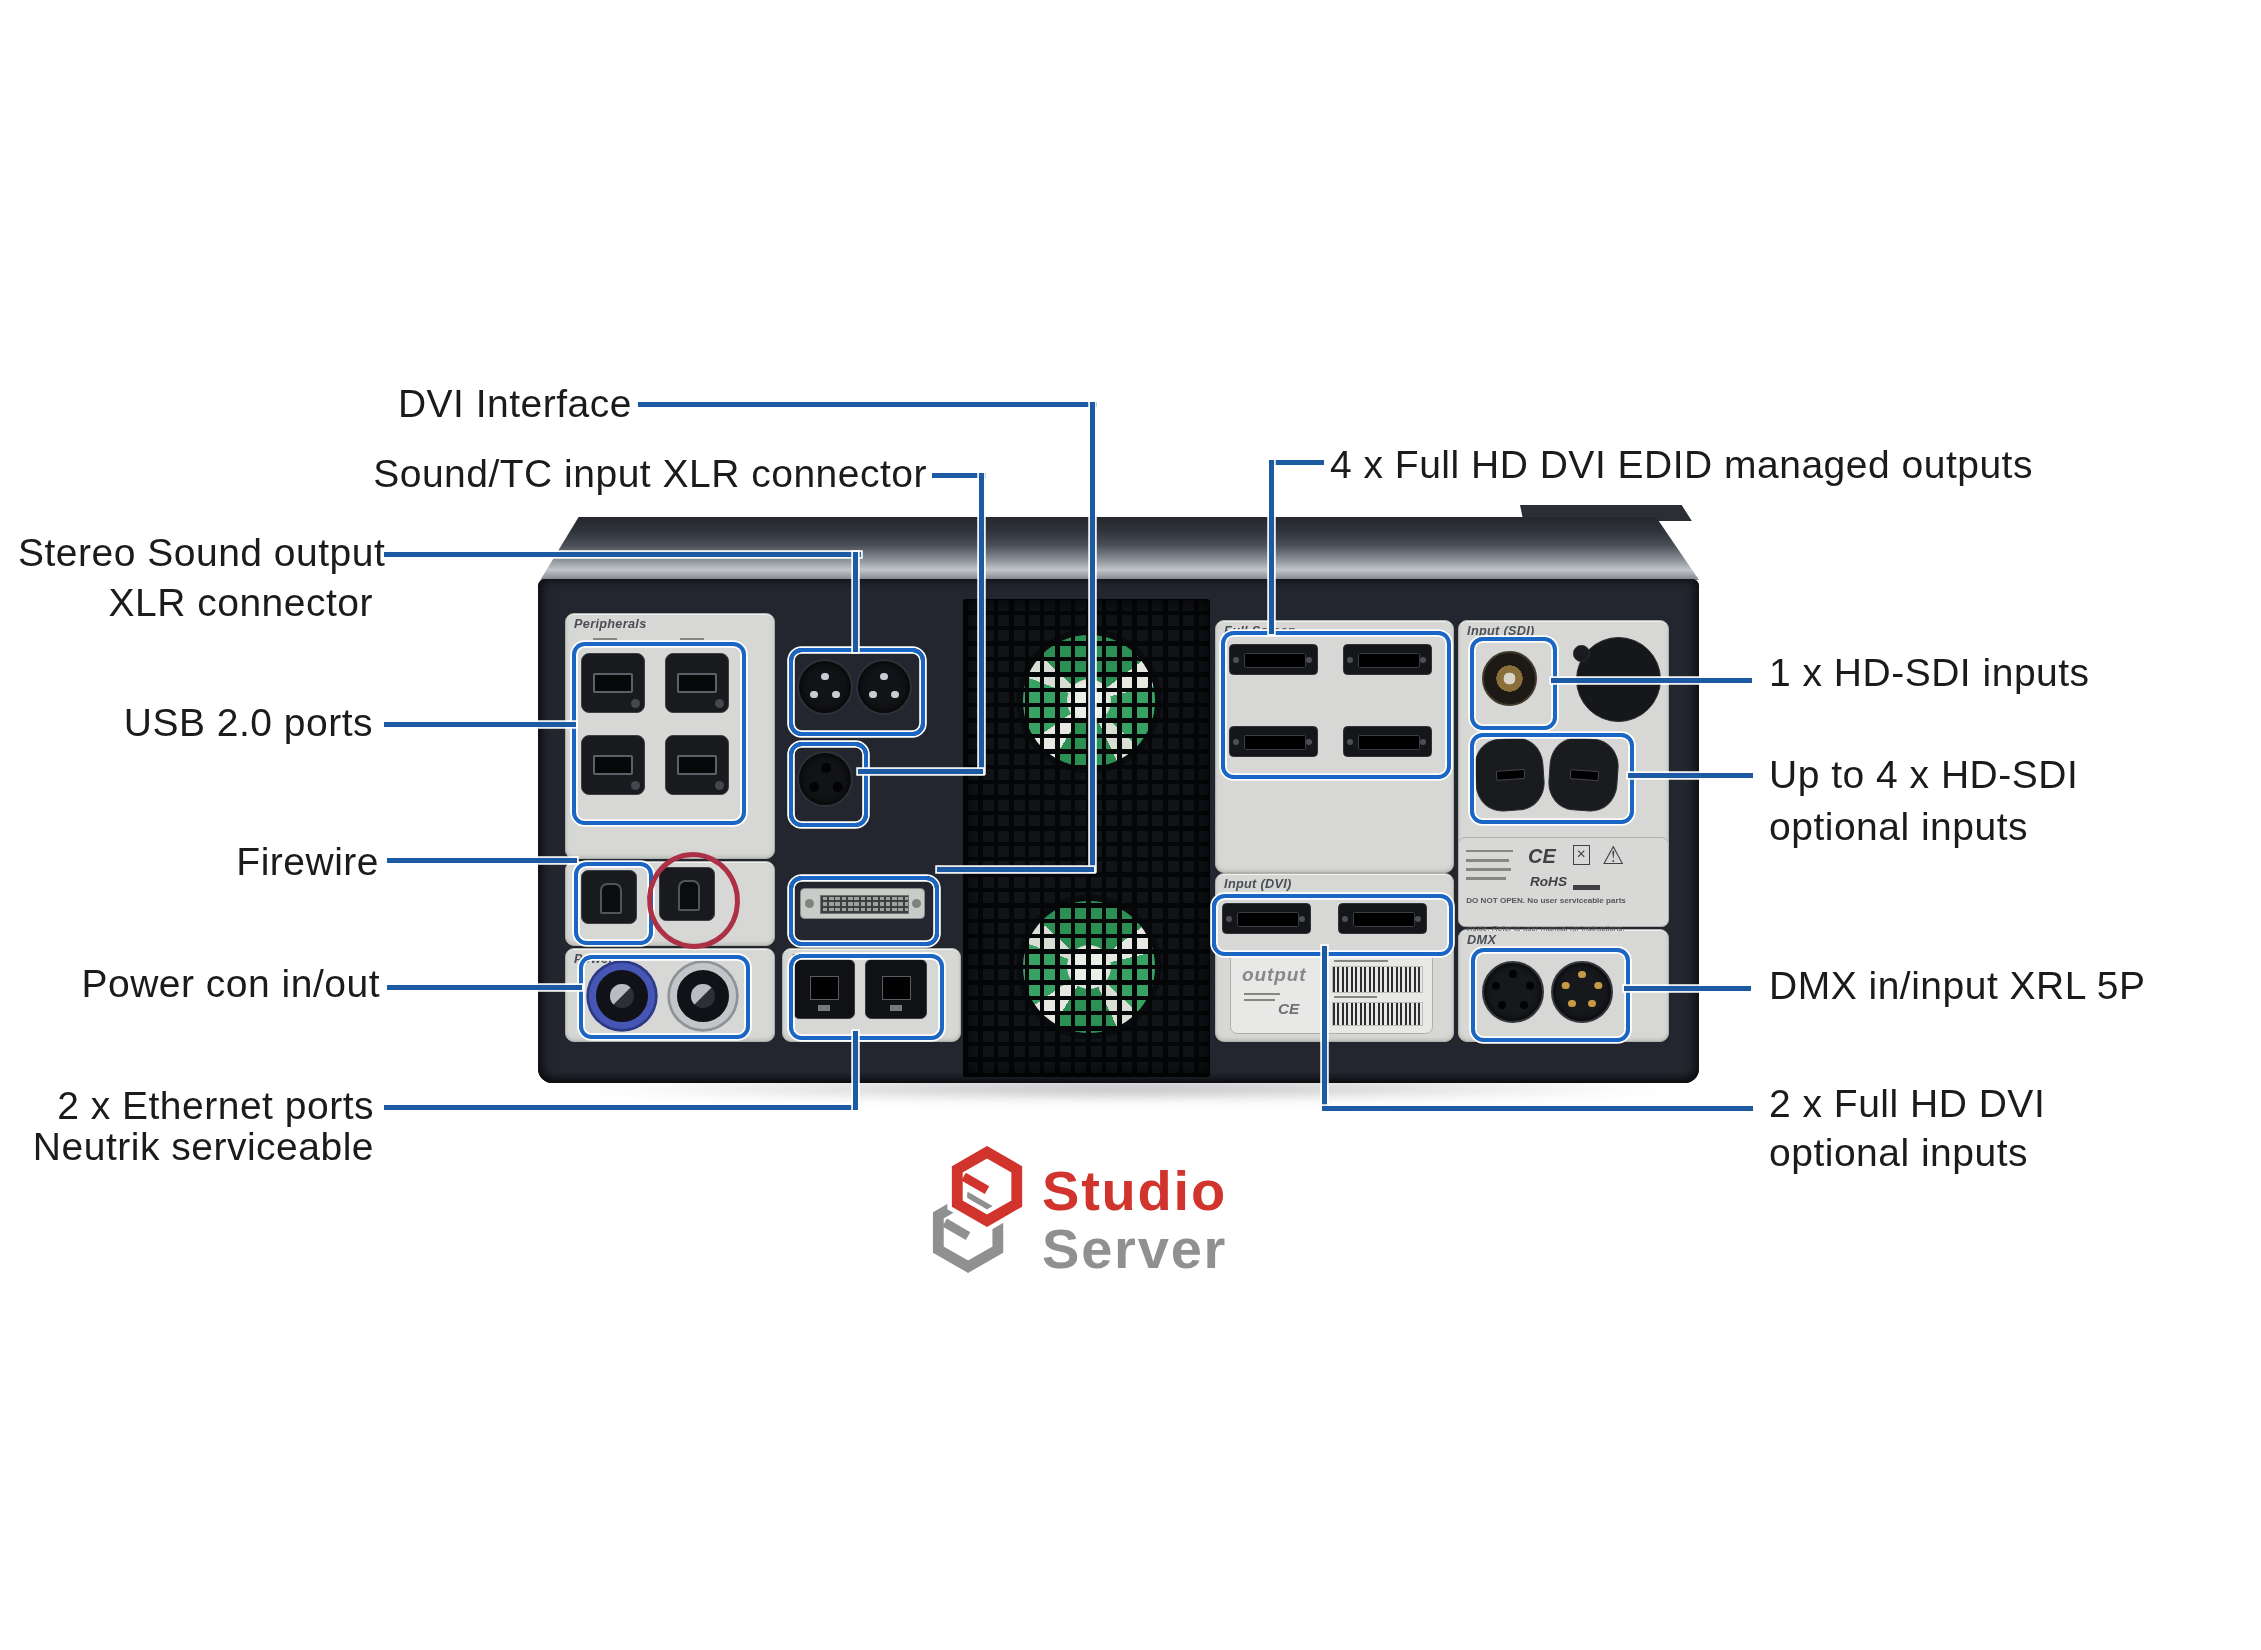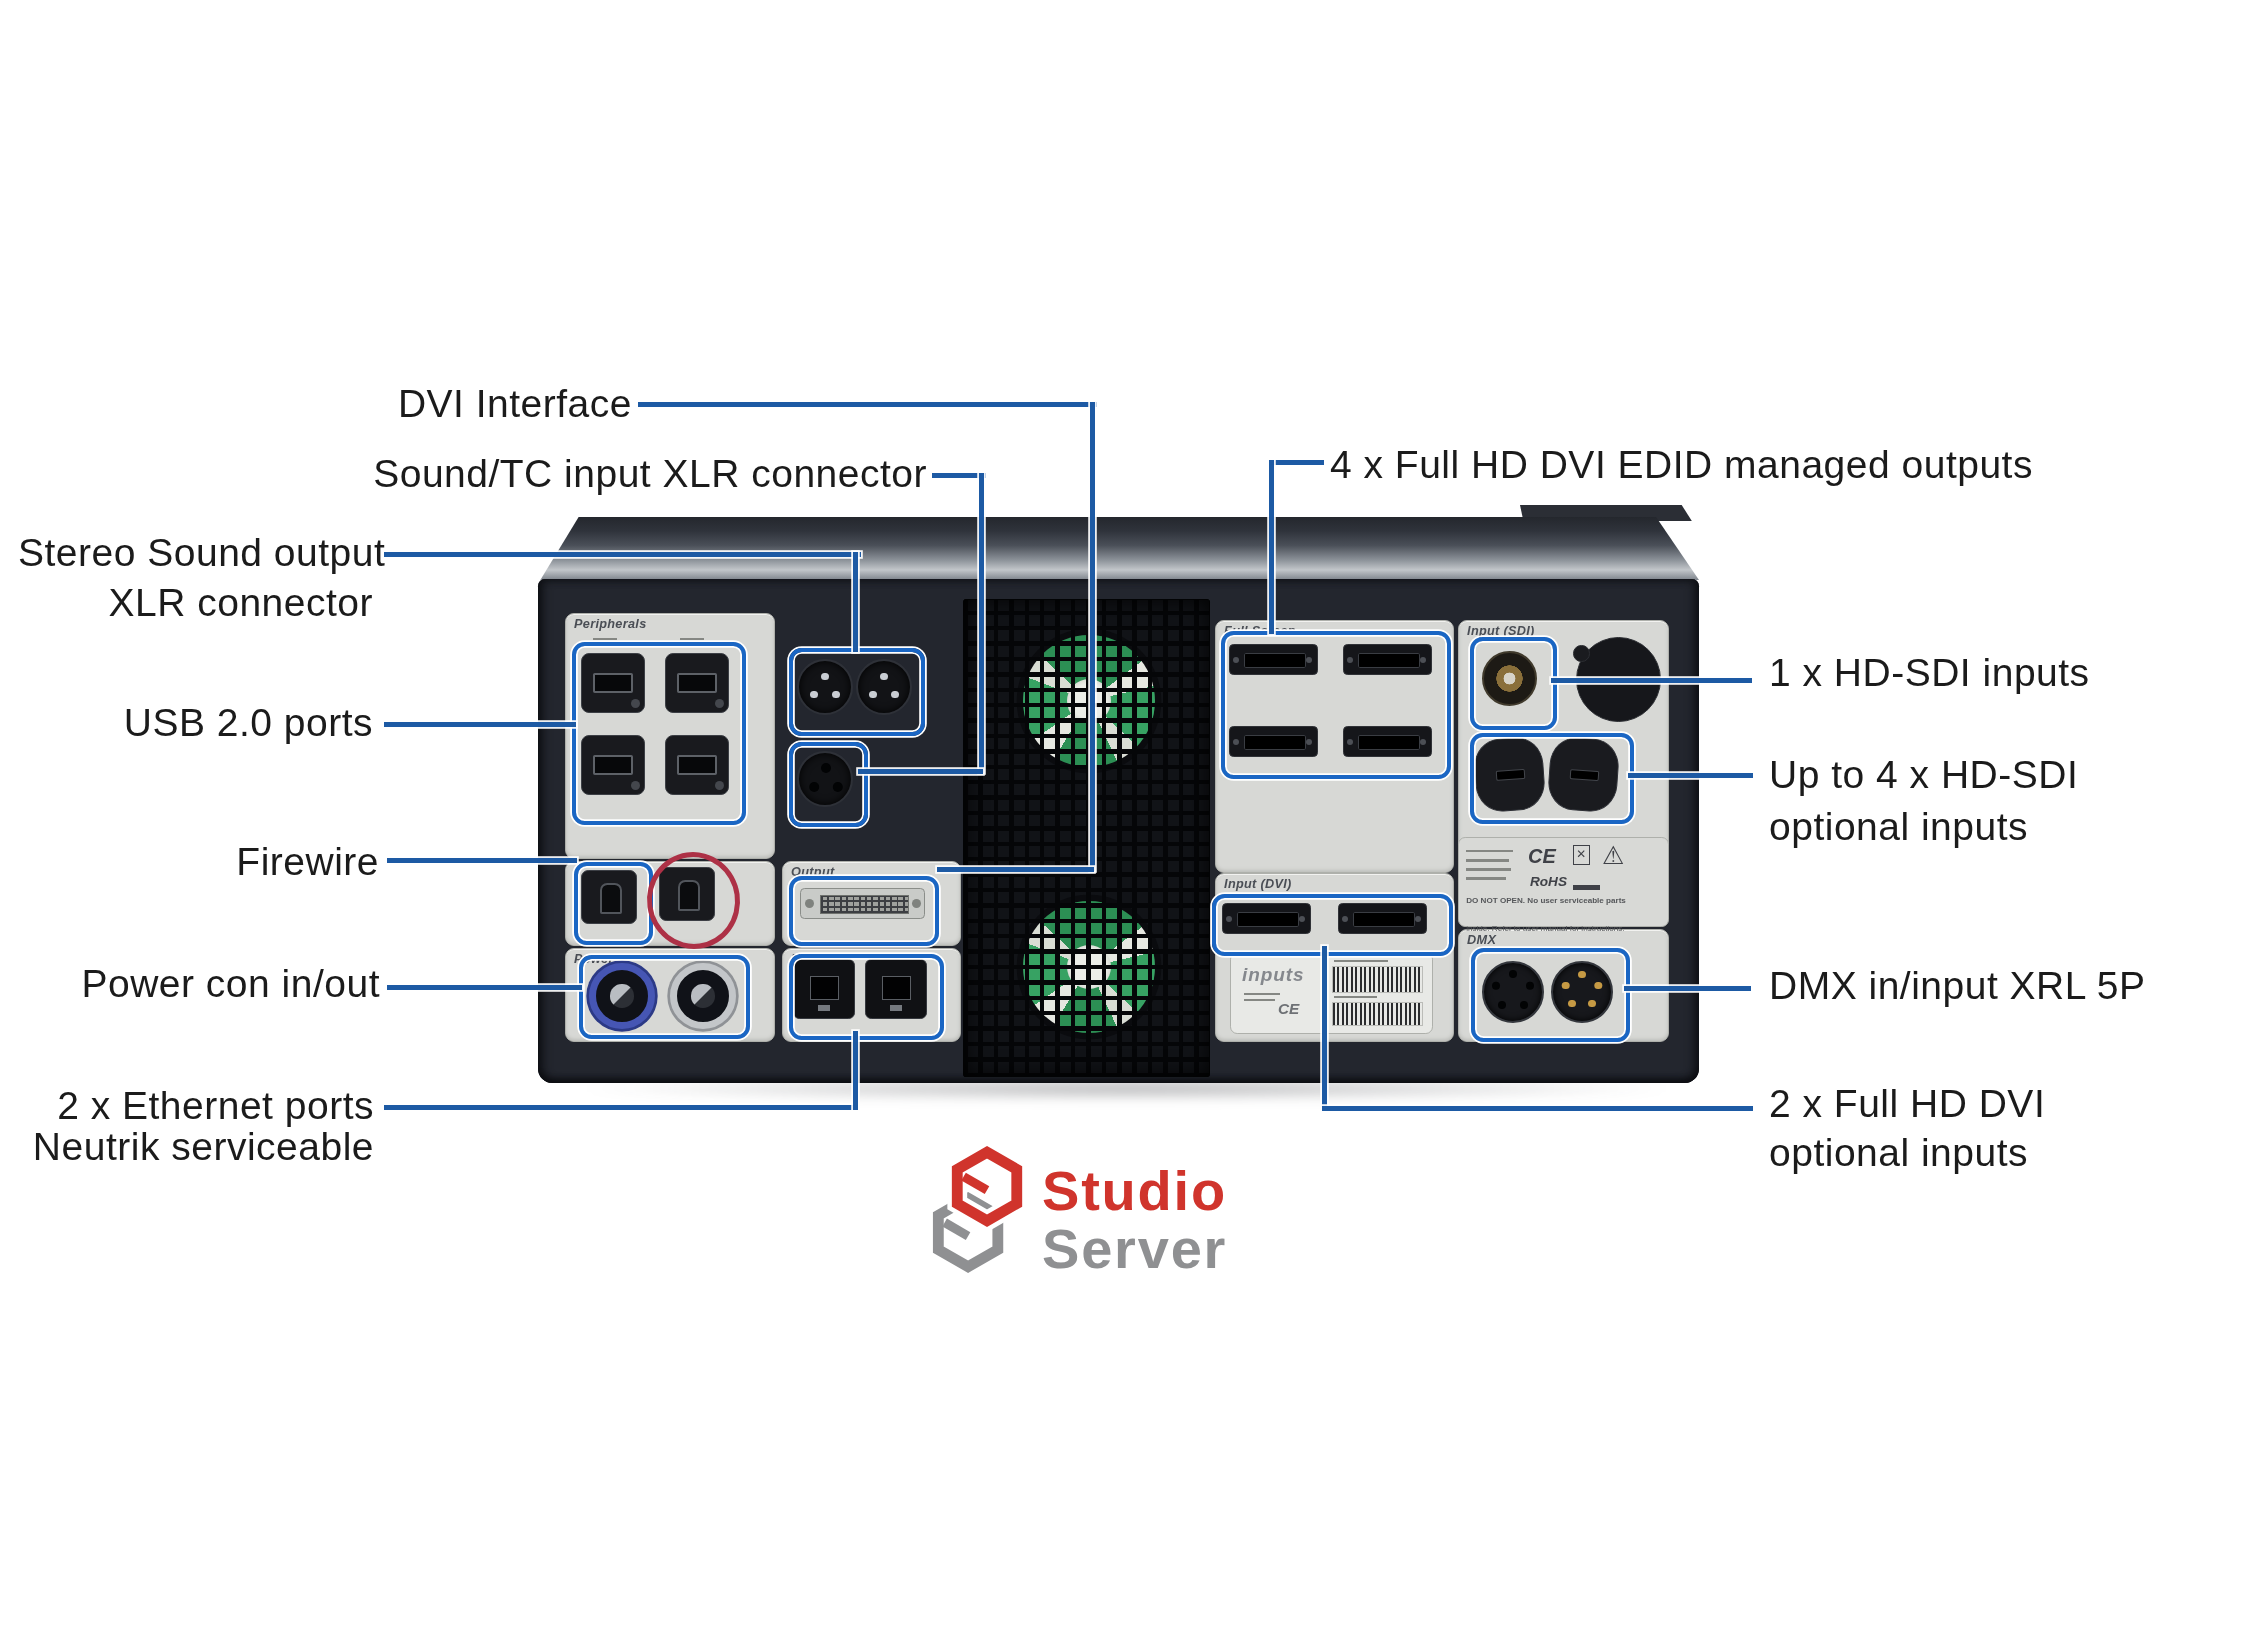--- a/index.html
+++ b/index.html
@@ -105,23 +105,20 @@
 <div class="device-top"></div>
 
 <div class="device-body">
 
   <div class="sec" style="left:27px;top:34px;width:208px;height:244px;">
     <span class="seclab">Peripherals</span>
     <span class="microbar" style="left:27px;top:23.5px;width:23.5px;"></span>
     <span class="microbar" style="left:114px;top:23.5px;width:23.5px;"></span>
   </div>
   <div class="sec" style="left:27px;top:282px;width:208px;height:83px;"></div>
-  <div class="sec" style="left:244px;top:282px;width:177px;height:83px;">
-    <span class="seclab">Output</span>
-  </div>
   <div class="sec" style="left:27px;top:369px;width:208px;height:92px;">
     <span class="seclab">Power</span>
   </div>
   <div class="sec" style="left:244px;top:369px;width:177px;height:92px;">
     <span class="seclab">Network</span>
   </div>
 
   <div class="mesh" style="left:425px;top:20px;width:247px;height:478px;">
     <div class="fan" style="left:60px;top:36px;width:132px;height:132px;"></div>
     <div class="fan" style="left:60px;top:302px;width:132px;height:132px;"></div>
@@ -149,21 +146,21 @@
     <span class="wl-sym" style="left:69px;top:7.2px;font-size:20px;font-style:italic;">CE</span>
     <div class="binicon" style="left:114px;top:7.2px;">✕</div>
     <span class="wl-sym" style="left:143px;top:2.7px;font-size:25px;">⚠</span>
     <span class="wl-sym" style="left:71px;top:36px;font-size:13.6px;font-style:italic;">RoHS</span>
     <span class="microbar" style="left:114px;top:47px;width:27px;height:4.5px;background:#3f4147;"></span>
     <span class="tinytext" style="left:7.2px;top:58px;font-weight:bold;">DO NOT OPEN. No user serviceable parts</span>
     <span class="tinytext" style="left:7.2px;top:86px;">inside. Refer to user manual for instructions.</span>
   </div>
 
   <div class="plate" style="left:692px;top:373px;width:201px;height:80px;background:#e8e9e6;">
-    <span class="sticker-brand" style="left:11px;top:11px;">inputs</span>
+    <span class="sticker-brand" style="left:11px;top:11px;">output</span>
     <span class="microbar" style="left:12.7px;top:40px;width:36px;height:1.8px;"></span>
     <span class="microbar" style="left:12.7px;top:46px;width:31px;height:1.8px;"></span>
     <span class="wl-sym" style="left:47px;top:47px;font-size:15.4px;font-style:italic;color:#6e7175;">CE</span>
     <span class="microbar" style="left:103px;top:7.2px;width:54px;height:1.8px;"></span>
     <div class="barcode" style="left:101px;top:12.7px;width:89px;height:25px;"></div>
     <span class="microbar" style="left:103px;top:43px;width:43px;height:1.8px;"></span>
     <div class="barcode" style="left:101px;top:49px;width:89px;height:22px;"></div>
   </div>
 
   <div class="usbport" style="left:43px;top:74px;"></div>

